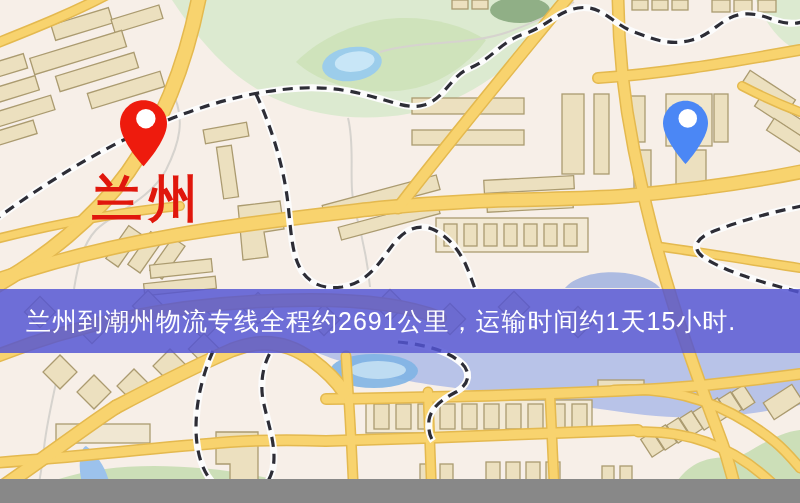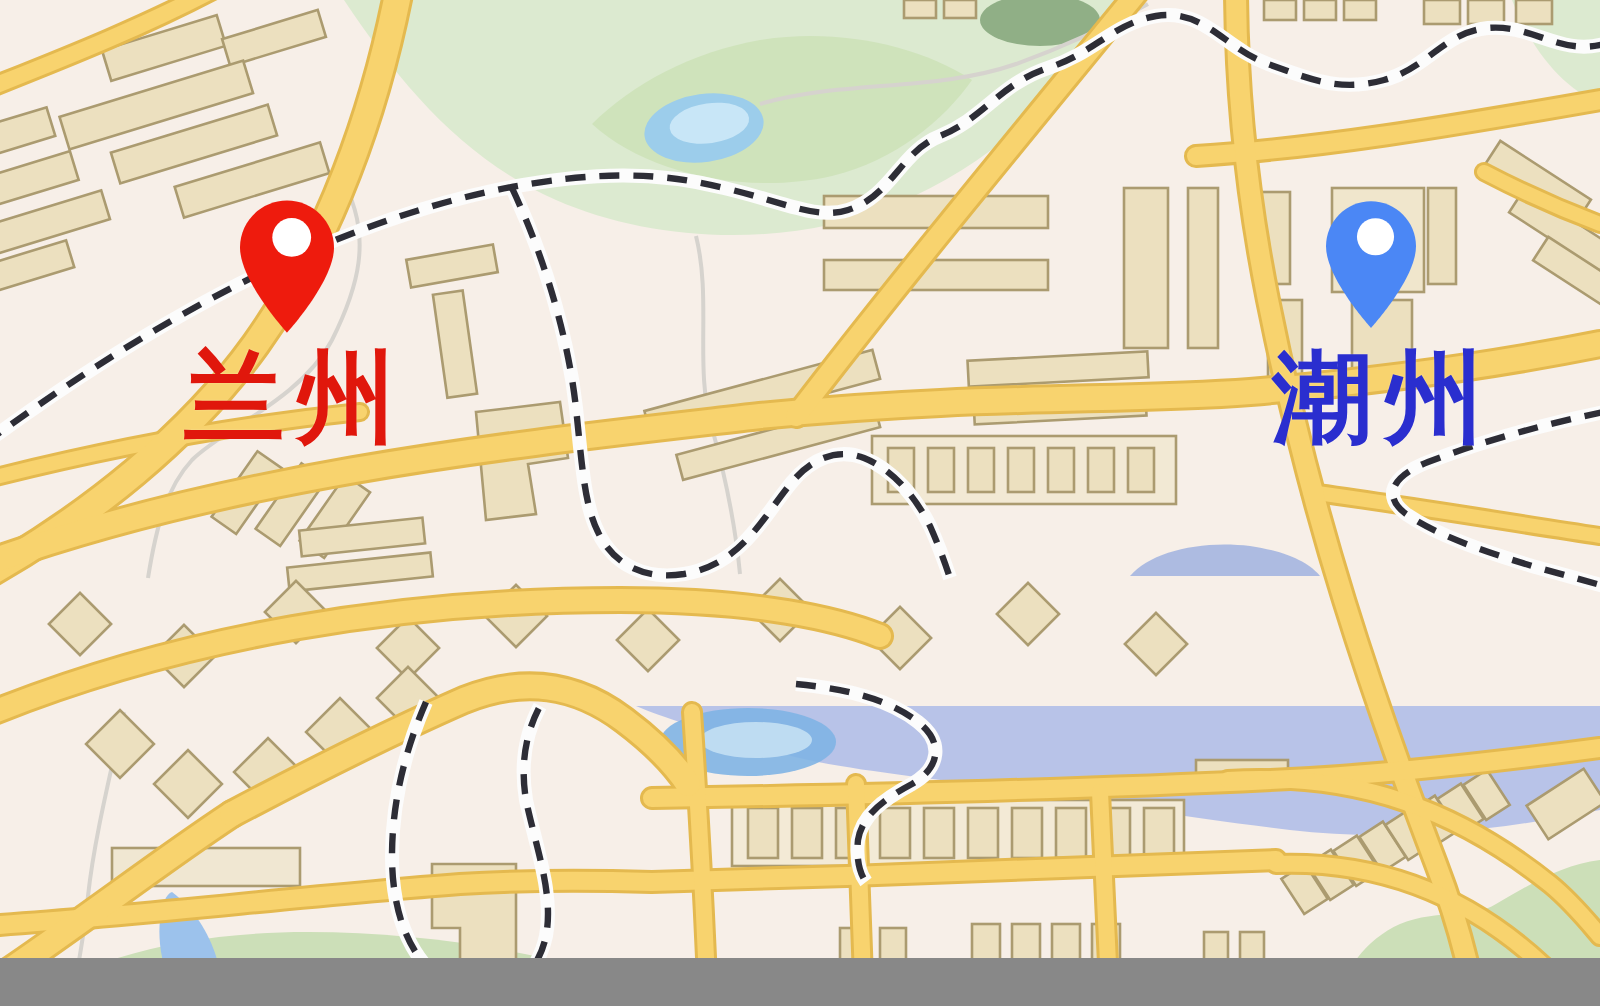--- a/index.html
+++ b/index.html
@@ -284,16 +284,18 @@
 
   <div class="pin" style="left:663px;top:100px;width:45px;height:66px;">
     <svg width="45" height="66" viewBox="0 0 32 46">
       <path d="M16 0 C7.2 0 0 7.2 0 16 C0 27.5 16 45 16 45 C16 45 32 27.5 32 16 C32 7.2 24.8 0 16 0 Z" fill="#4b87f5"></path>
       <circle cx="17.6" cy="12.6" r="6.6" fill="#ffffff"></circle>
     </svg>
   </div>
 
   <div class="city-label" style="left: 92px; top: 174px; color: rgb(224, 23, 12);">兰州</div>
 
-  <div class="city-label" style="left: 636px; top: 174px; color: rgb(42, 46, 207);">潮州</div>
-
+
+  <div class="banner" style="background-color: rgba(83, 85, 211, 0.84);">
+    <span style="color: rgb(255, 255, 255);">兰州到潮州物流专线全程约2691公里，运输时间约1天15小时.</span>
+  </div>
 
 </div>
 
 </body></html>

